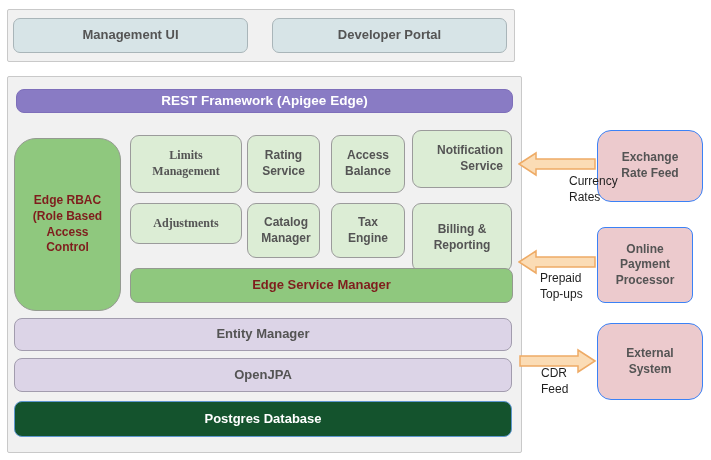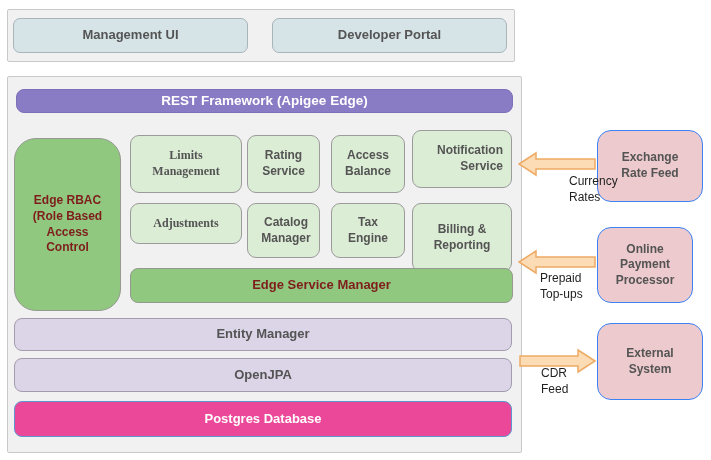--- a/index.html
+++ b/index.html
@@ -16,21 +16,21 @@
     align-items:center;justify-content:center;text-align:center;
     font-weight:700;color:#545454;font-size:12px;line-height:1.3;
   }
   .teal{background:#d7e4e7;border:1px solid #a9b5b9;border-radius:7px;font-size:13px;}
   .purple{background:#897bc4;border:1px solid #7e6fba;border-radius:8px;color:#ffffff;font-size:13.5px;}
   .green{background:#8fc87e;border:1px solid #949a90;border-radius:8px;font-size:13px;color:#7f1d1d;}
   .rbac{border-radius:22px;padding:0 12px;font-size:12px;}
   .lightgreen{background:#dcedd5;border:1px solid #9b9b9b;border-radius:9px;padding:0 8px;}
   .lightgreen.wide{padding:0 4px;font-family:Liberation Serif, serif;}
   .lavender{background:#dcd4e7;border:1px solid #a29cae;border-radius:8px;font-size:13px;}
-  .blue{background:#ec4899;border:1px solid #5e97cf;border-radius:8px;color:#ffffff;font-size:13px;}
+  .blue{background:#14532d;border:1px solid #5e97cf;border-radius:8px;color:#ffffff;font-size:13px;}
   .pink{background:#eccacd;border:1px solid #3b82f6;border-radius:14px;padding:0 14px;}
   .flow-arrow{position:absolute;}
   .flow-label{
     position:absolute;font-size:12px;font-weight:400;color:#1f1f1f;
     line-height:1.32;text-align:left;
   }
 </style>
 </head>
 <body>
 
@@ -56,21 +56,21 @@
   <div class="box lightgreen" style="left:331px;top:203px;width:74px;height:55px;">Tax Engine</div>
   <div class="box lightgreen" style="left:412px;top:203px;width:100px;height:69px;">Billing &amp; Reporting</div>
 
   <div class="box green" style="left:130px;top:268px;width:383px;height:35px;">Edge Service Manager</div>
 
   <div class="box lavender" style="left:14px;top:318px;width:498px;height:33px;">Entity Manager</div>
   <div class="box lavender" style="left:14px;top:358px;width:498px;height:34px;">OpenJPA</div>
   <div class="box blue" style="left:14px;top:401px;width:498px;height:36px;">Postgres Database</div>
 
   <div class="box pink" style="left:597px;top:130px;width:106px;height:72px;">Exchange Rate Feed</div>
-  <div class="box pink" style="left:597px;top:227px;width:96px;height:76px;">Online Payment Processor</div>
+  <div class="box pink" style="left:597px;top:227px;width:96px;height:76px;border-radius:8px;">Online Payment Processor</div>
   <div class="box pink" style="left:597px;top:323px;width:106px;height:77px;">External System</div>
 
   <svg class="flow-arrow" style="left:518px;top:151px;" width="78" height="26" viewBox="0 0 78 26">
     <polygon points="1,13 18,2 18,8 77,8 77,18 18,18 18,24" fill="#fbdcb5" stroke="#eeab66" stroke-width="1.5"></polygon>
   </svg>
   <div class="flow-label" style="left:537px;top:174px;width:58px;margin-left:32px;">Currency Rates</div>
 
   <svg class="flow-arrow" style="left:518px;top:249px;" width="78" height="26" viewBox="0 0 78 26">
     <polygon points="1,13 18,2 18,8 77,8 77,18 18,18 18,24" fill="#fbdcb5" stroke="#eeab66" stroke-width="1.5"></polygon>
   </svg>

